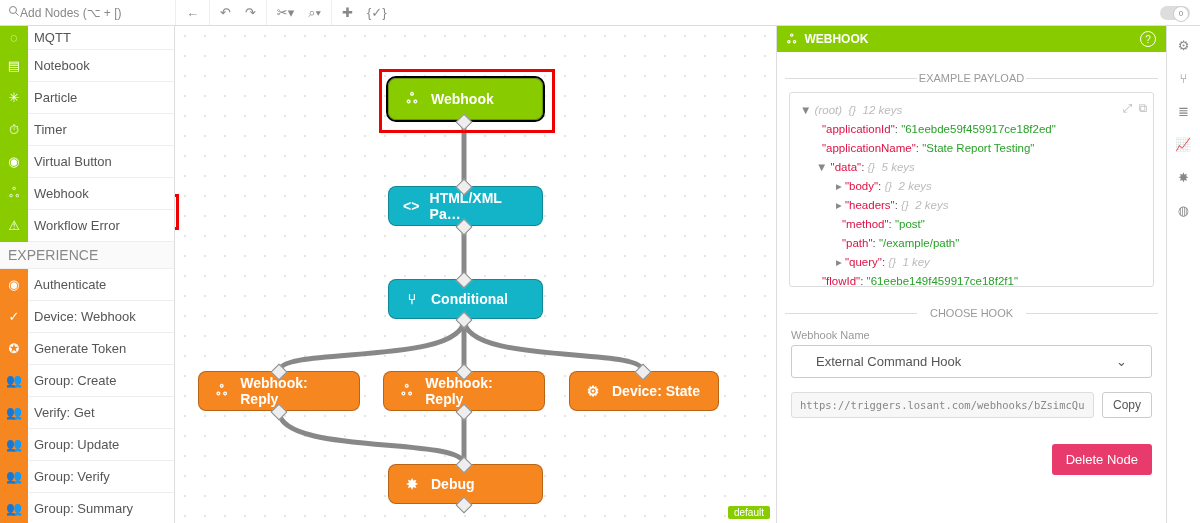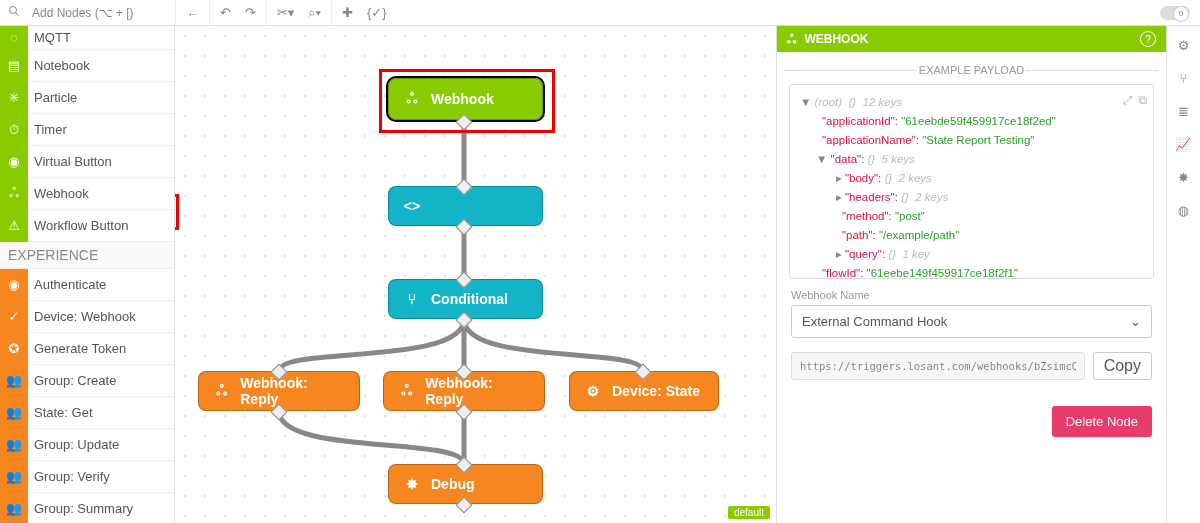--- a/index.html
+++ b/index.html
@@ -1,18 +1,18 @@
 <!DOCTYPE html>
 <html><head>
 <meta charset="utf-8">
 <style>
 *{box-sizing:border-box;margin:0;padding:0;font-family:-apple-system,BlinkMacSystemFont,"Segoe UI",Helvetica,Arial,sans-serif}
 body{width:1200px;height:523px;overflow:hidden;position:relative;background:#fff}
 .topbar{height:26px;border-bottom:1px solid #ddd;display:flex;align-items:center;font-size:12px;color:#555}
-.topbar .search{display:flex;align-items:center;gap:12px;padding:0 8px;color:#888;width:175px}
+.topbar .search{display:flex;align-items:center;gap:0;padding:0 8px;color:#888;width:175px}
 .tb-group{display:flex;align-items:center;gap:6px;padding:0 6px;border-left:1px solid #eee;height:100%}
 .tb-btn{padding:2px 4px;color:#888;cursor:pointer;font-size:13px}
 .tb-sep{flex:1}
 .toggle-pill{width:30px;height:14px;border-radius:7px;background:#ddd;position:relative;margin-right:10px}
 .toggle-pill::after{content:"0";position:absolute;right:1px;top:0;width:14px;height:14px;border-radius:50%;background:#fff;border:1px solid #ccc;font-size:8px;display:flex;align-items:center;justify-content:center;color:#888}
 .panelbar{position:relative;background:#8c0;color:#fff;font-weight:600;font-size:12px;height:26px;display:flex;align-items:center;padding:0 10px;gap:8px}
 .panelbar .help{position:absolute;right:10px;font-weight:400;width:16px;height:16px;border:1.5px solid #fff;border-radius:50%;display:flex;align-items:center;justify-content:center;font-size:10px}
 .main{display:flex;height:calc(100% - 26px)}
 .sidebar{width:175px;height:100%;overflow:hidden;border-right:1px solid #ddd;font-size:13px;color:#555;background:#fff;position:relative;z-index:2}
 .sidebar-row{display:flex;align-items:center;height:32px;border-bottom:1px solid #eee;cursor:pointer}
@@ -27,36 +27,36 @@
 .node.green{background:#8c0}
 .node.green.sel{outline:2px solid #000}
 .node.teal{background:#14b4c8}
 .node.orange{background:#f6861f}
 .node .nico{width:18px;height:18px;display:flex;align-items:center;justify-content:center}
 .joint{position:absolute;width:12px;height:12px;background:#eee;border:1px solid #888;transform:rotate(45deg)}
 .redbox{position:absolute;border:3px solid #e00;pointer-events:none}
 .defaultTag{position:absolute;bottom:4px;right:6px;font-size:10px;background:#8c0;color:#fff;padding:1px 6px;border-radius:2px}
 .rpanel{width:390px;border-left:1px solid #ddd;height:100%;display:flex;flex-direction:column;font-size:13px;color:#555}
 .rbody{flex:1;overflow:auto;padding:0}
-.section-title{text-align:center;font-size:11px;color:#999;position:relative;margin:12px 0 8px}
+.section-title{text-align:center;font-size:11px;color:#999;position:relative;margin:20px 0 8px}
 .section-title::before,.section-title::after{content:"";position:absolute;top:50%;width:34%;height:1px;background:#ddd}
 .section-title::before{left:8px}.section-title::after{right:8px}
 .payload-box{margin:0 12px;border:1px solid #ddd;border-radius:3px;padding:8px 6px 8px 10px;font-family:ui-monospace,Menlo,monospace;font-size:11.5px;line-height:1.65;color:#555;position:relative;max-height:195px;overflow:hidden}
 .payload-tools{position:absolute;right:6px;top:6px;color:#bbb;display:flex;gap:6px;font-size:12px}
 .pl-k{color:#d14}
 .pl-s{color:#28a028}
 .pl-muted{color:#bbb;font-style:italic}
 .pl-tri{color:#888;font-style:normal}
 .choose{padding:10px 14px}
 .choose a{color:#14b4c8;text-decoration:none}
 .field-lbl{font-size:11px;color:#999;margin:10px 14px 4px}
-.select{margin:0 14px;border:1px solid #ccc;border-radius:3px;padding:8px 10px;display:flex;justify-content:space-between;align-items:center;cursor:pointer;font-size:13px}
+.select{margin:0 14px;border:1px solid #ccc;border-radius:3px;padding:8px 24px;display:flex;justify-content:space-between;align-items:center;cursor:pointer;font-size:13px}
 .urlrow{margin:14px;display:flex;gap:8px}
 .urlrow input{flex:1;border:1px solid #ddd;background:#f7f7f7;border-radius:3px;padding:6px 8px;font-size:10.5px;color:#888;font-family:ui-monospace,Menlo,monospace}
-.copybtn{border:1px solid #ccc;background:#fff;border-radius:3px;padding:4px 10px;font-size:16px;color:#555;cursor:pointer}
+.copybtn{border:1px solid #ccc;background:#fff;border-radius:3px;padding:4px 10px;font-size:12px;color:#555;cursor:pointer}
 .delrow{margin:26px 14px 14px;display:flex;justify-content:flex-end}
 .delbtn{background:#e83b6c;color:#fff;border:none;border-radius:3px;padding:8px 14px;font-size:13px;cursor:pointer}
 .rsiderail{width:34px;border-left:1px solid #ddd;height:100%;display:flex;flex-direction:column;align-items:center;gap:18px;padding-top:12px;color:#888;font-size:13px}
 </style>
 </head>
 <body>
 
 <div class="topbar">
   <div class="search">
     <span>
@@ -107,42 +107,42 @@
     <div class="sidebar-row">
         <span class="ico green">◉</span>
         <span class="lbl">Virtual Button</span>
       </div>
     <div class="sidebar-row">
         <span class="ico green">ஃ</span>
         <span class="lbl">Webhook</span>
       </div>
     <div class="sidebar-row">
         <span class="ico green">⚠</span>
-        <span class="lbl">Workflow Button</span>
+        <span class="lbl">Workflow Error</span>
       </div>
     <div class="cat">EXPERIENCE</div>
     <div class="sidebar-row">
         <span class="ico orange">◉</span>
         <span class="lbl">Authenticate</span>
       </div>
     <div class="sidebar-row">
         <span class="ico orange">✓</span>
         <span class="lbl">Device: Webhook</span>
       </div>
     <div class="sidebar-row">
         <span class="ico orange">✪</span>
         <span class="lbl">Generate Token</span>
       </div>
     <div class="sidebar-row">
         <span class="ico orange">👥</span>
         <span class="lbl">Group: Create</span>
       </div>
     <div class="sidebar-row">
         <span class="ico orange">👥</span>
-        <span class="lbl">State: Get</span>
+        <span class="lbl">Verify: Get</span>
       </div>
     <div class="sidebar-row">
         <span class="ico orange">👥</span>
         <span class="lbl">Group: Update</span>
       </div>
     <div class="sidebar-row">
         <span class="ico orange">👥</span>
         <span class="lbl">Group: Verify</span>
       </div>
     <div class="sidebar-row">
@@ -166,20 +166,21 @@
 
     <div class="node green sel" style="left:213px;top:52px;width:155px;height:42px">
       <span class="nico">ஃ</span>
       <span>Webhook</span>
     </div>
     <div class="redbox" style="left:204px;top:43px;width:176px;height:64px"></div>
     <div class="joint" style="left:283px;top:90px"></div>
 
     <div class="node teal" style="left:213px;top:160px;width:155px;height:40px">
       <span class="nico">&lt;&gt;</span>
+      <span>HTML/XML Pa…</span>
     </div>
     <div class="joint" style="left:283px;top:155px"></div>
     <div class="joint" style="left:283px;top:195px"></div>
 
     <div class="node teal" style="left:213px;top:253px;width:155px;height:40px">
       <span class="nico">⑂</span>
       <span>Conditional</span>
     </div>
     <div class="joint" style="left:283px;top:248px"></div>
     <div class="joint" style="left:283px;top:288px"></div>
@@ -233,20 +234,21 @@
         <div style="padding-left:16px"><span class="pl-tri">▼ </span><span class="pl-k">"data"</span>: <span class="pl-muted">{} &nbsp;<span>5 keys</span></span></div>
         <div style="padding-left:36px"><span class="pl-tri">▸ </span><span class="pl-k">"body"</span>: <span class="pl-muted">{} &nbsp;<span>2 keys</span></span></div>
         <div style="padding-left:36px"><span class="pl-tri">▸ </span><span class="pl-k">"headers"</span>: <span class="pl-muted">{} &nbsp;<span>2 keys</span></span></div>
         <div style="padding-left:42px"><span class="pl-k">"method"</span>: <span class="pl-s">"post"</span></div>
         <div style="padding-left:42px"><span class="pl-k">"path"</span>: <span class="pl-s">"/example/path"</span></div>
         <div style="padding-left:36px"><span class="pl-tri">▸ </span><span class="pl-k">"query"</span>: <span class="pl-muted">{} &nbsp;<span>1 key</span></span></div>
         <div style="padding-left:22px"><span class="pl-k">"flowId"</span>: <span class="pl-s">"61eebe149f459917ce18f2f1"</span></div>
 
       </div>
 
+      <div class="section-title">CHOOSE HOOK</div>
       <div class="field-lbl">Webhook Name</div>
       <div class="select">
         <span>External Command Hook</span>
         <span>⌄</span>
       </div>
       <div class="urlrow">
         <input type="text" readonly="" value="https://triggers.losant.com/webhooks/bZsimcQuetyXlxRKwlScI5gLy604cbukgJ3lLkkj" style="">
         <button class="copybtn">Copy</button>
       </div>
       <div class="delrow">

